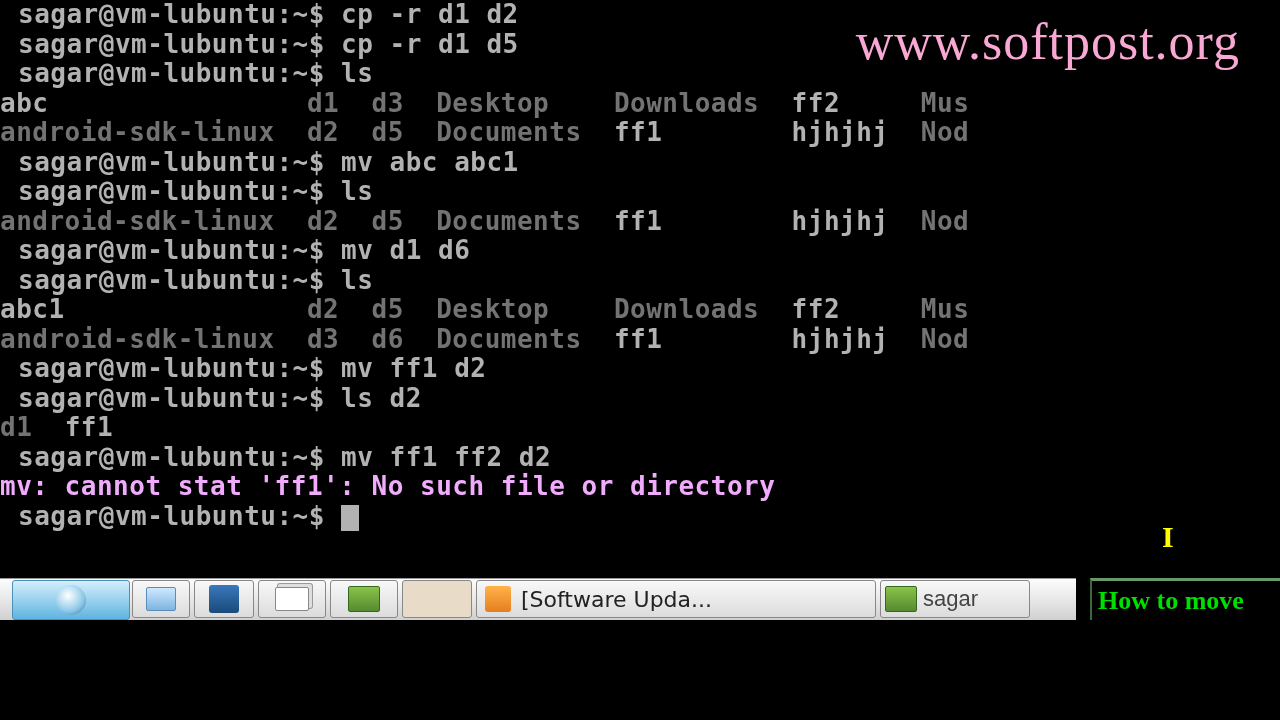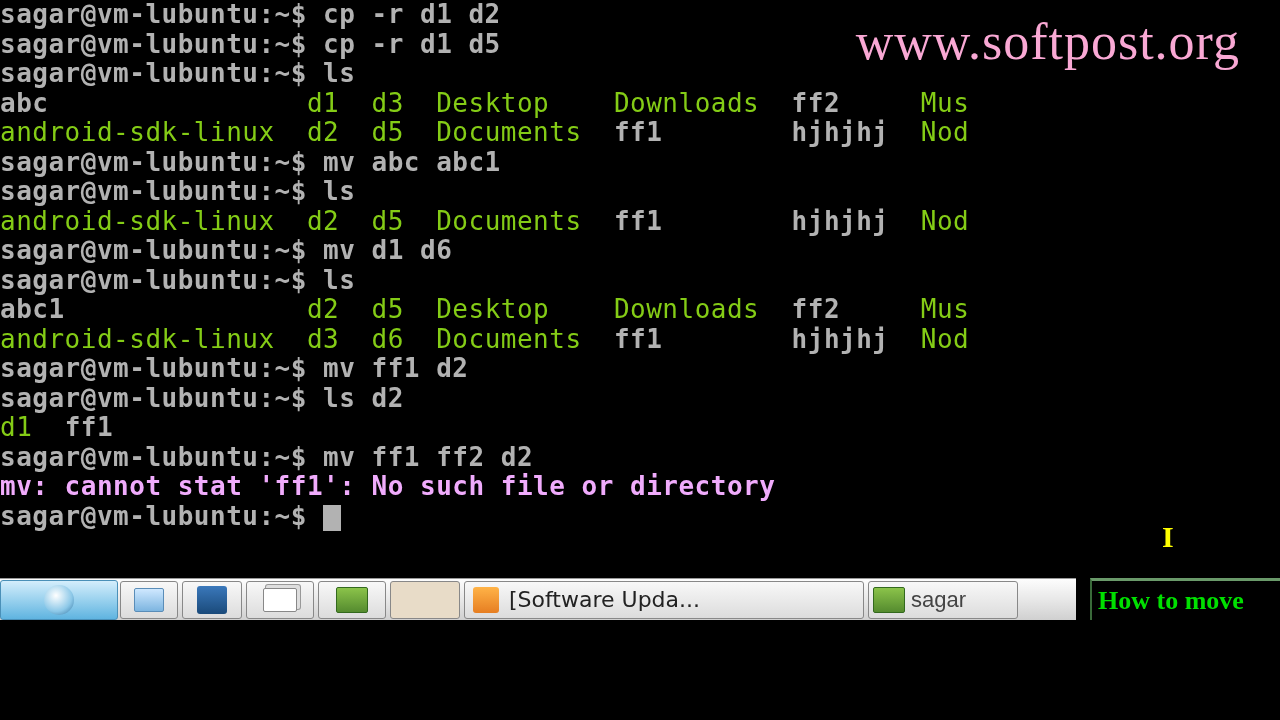--- a/index.html
+++ b/index.html
@@ -12,23 +12,23 @@
       font-weight: bold;
       overflow: hidden;
       position: relative;
     }
     .terminal {
       padding: 0;
       line-height: 29.5px;
       letter-spacing: 0.5px;
     }
     .line { white-space: pre; color: #b2b2b2; }
-    .prompt { color: #b2b2b2; }
+    .prompt { color: #b2b2b2; padding-left: 18px; }
     .cmd { color: #b2b2b2; }
-    .dir { color: #84cc16; font-weight: normal; }
+    .dir { color: #737373; font-weight: bold; }
     .file { color: #b2b2b2; }
     .err { color: #f0abfc; }
     .cursor {
       display: inline-block;
       width: 18px;
       height: 26px;
       background: #b2b2b2;
       vertical-align: text-bottom;
     }
     .ibeam {
@@ -51,21 +51,22 @@
     }
     .taskbar {
       position: absolute;
       top: 578px;
       left: 0;
       width: 1076px;
       height: 42px;
       background: linear-gradient(to bottom, #fdfdfd 0%, #e8e8e8 50%, #d0d0d0 100%);
       border-top: 1px solid #999;
       display: flex;
-      align-items: center;
+      align-items: flex-end;
+      padding-left: 12px;
     }
     .tb-item {
       height: 38px;
       margin: 2px 2px;
       border: 1px solid #888;
       border-radius: 3px;
       display: flex;
       align-items: center;
       justify-content: center;
       background: linear-gradient(to bottom, #f8f8f8, #dcdcdc);

